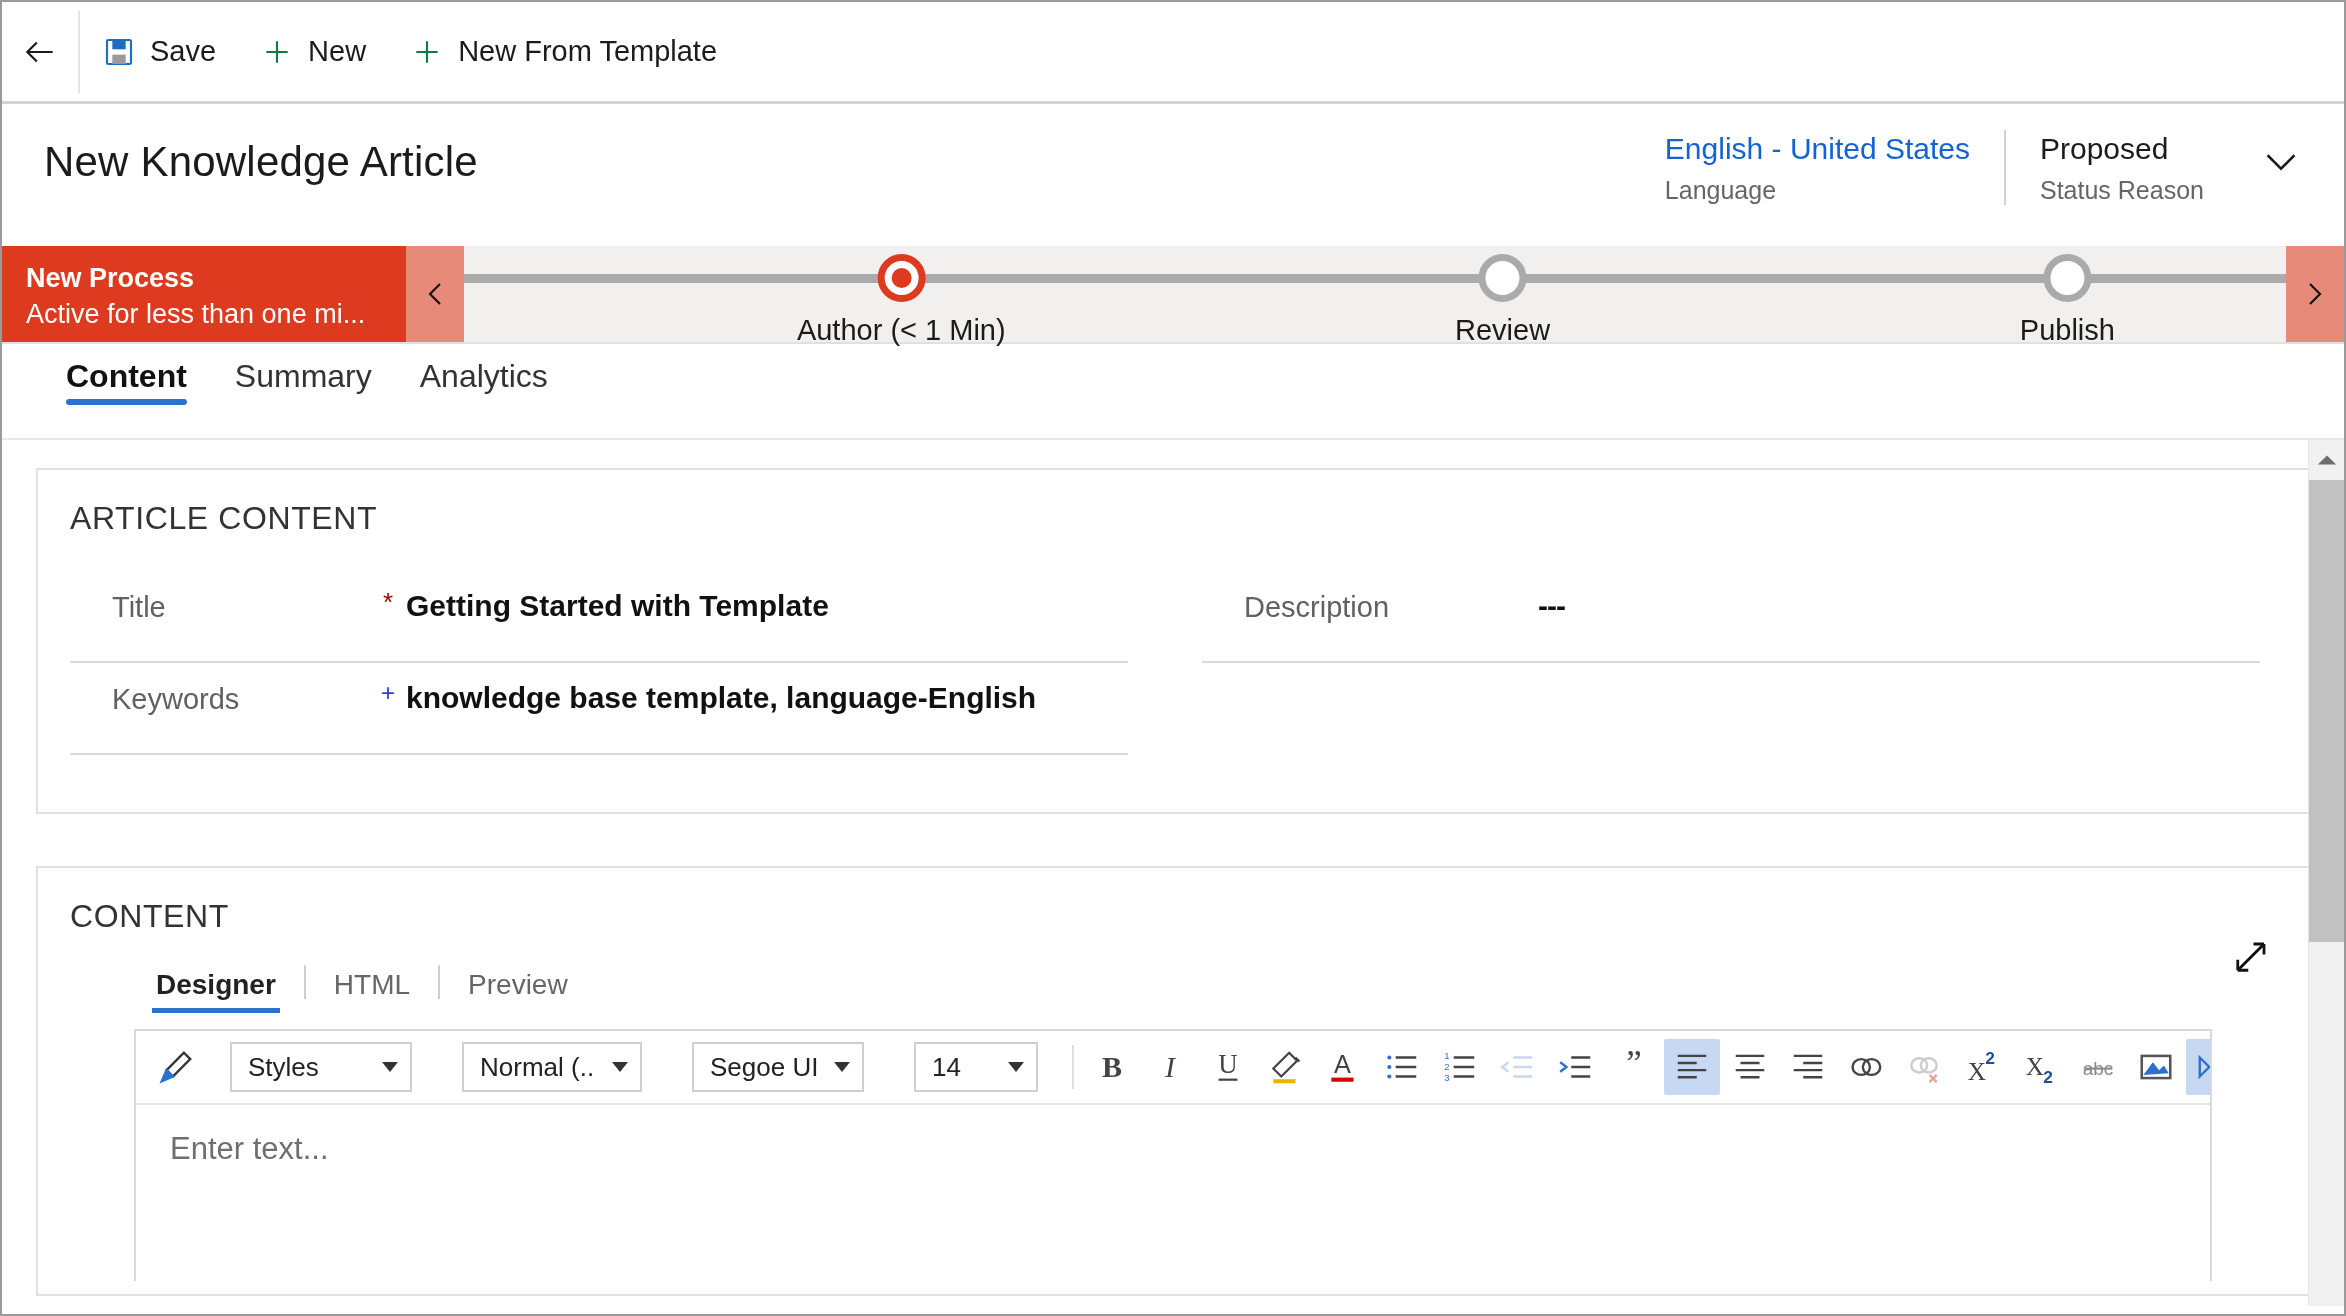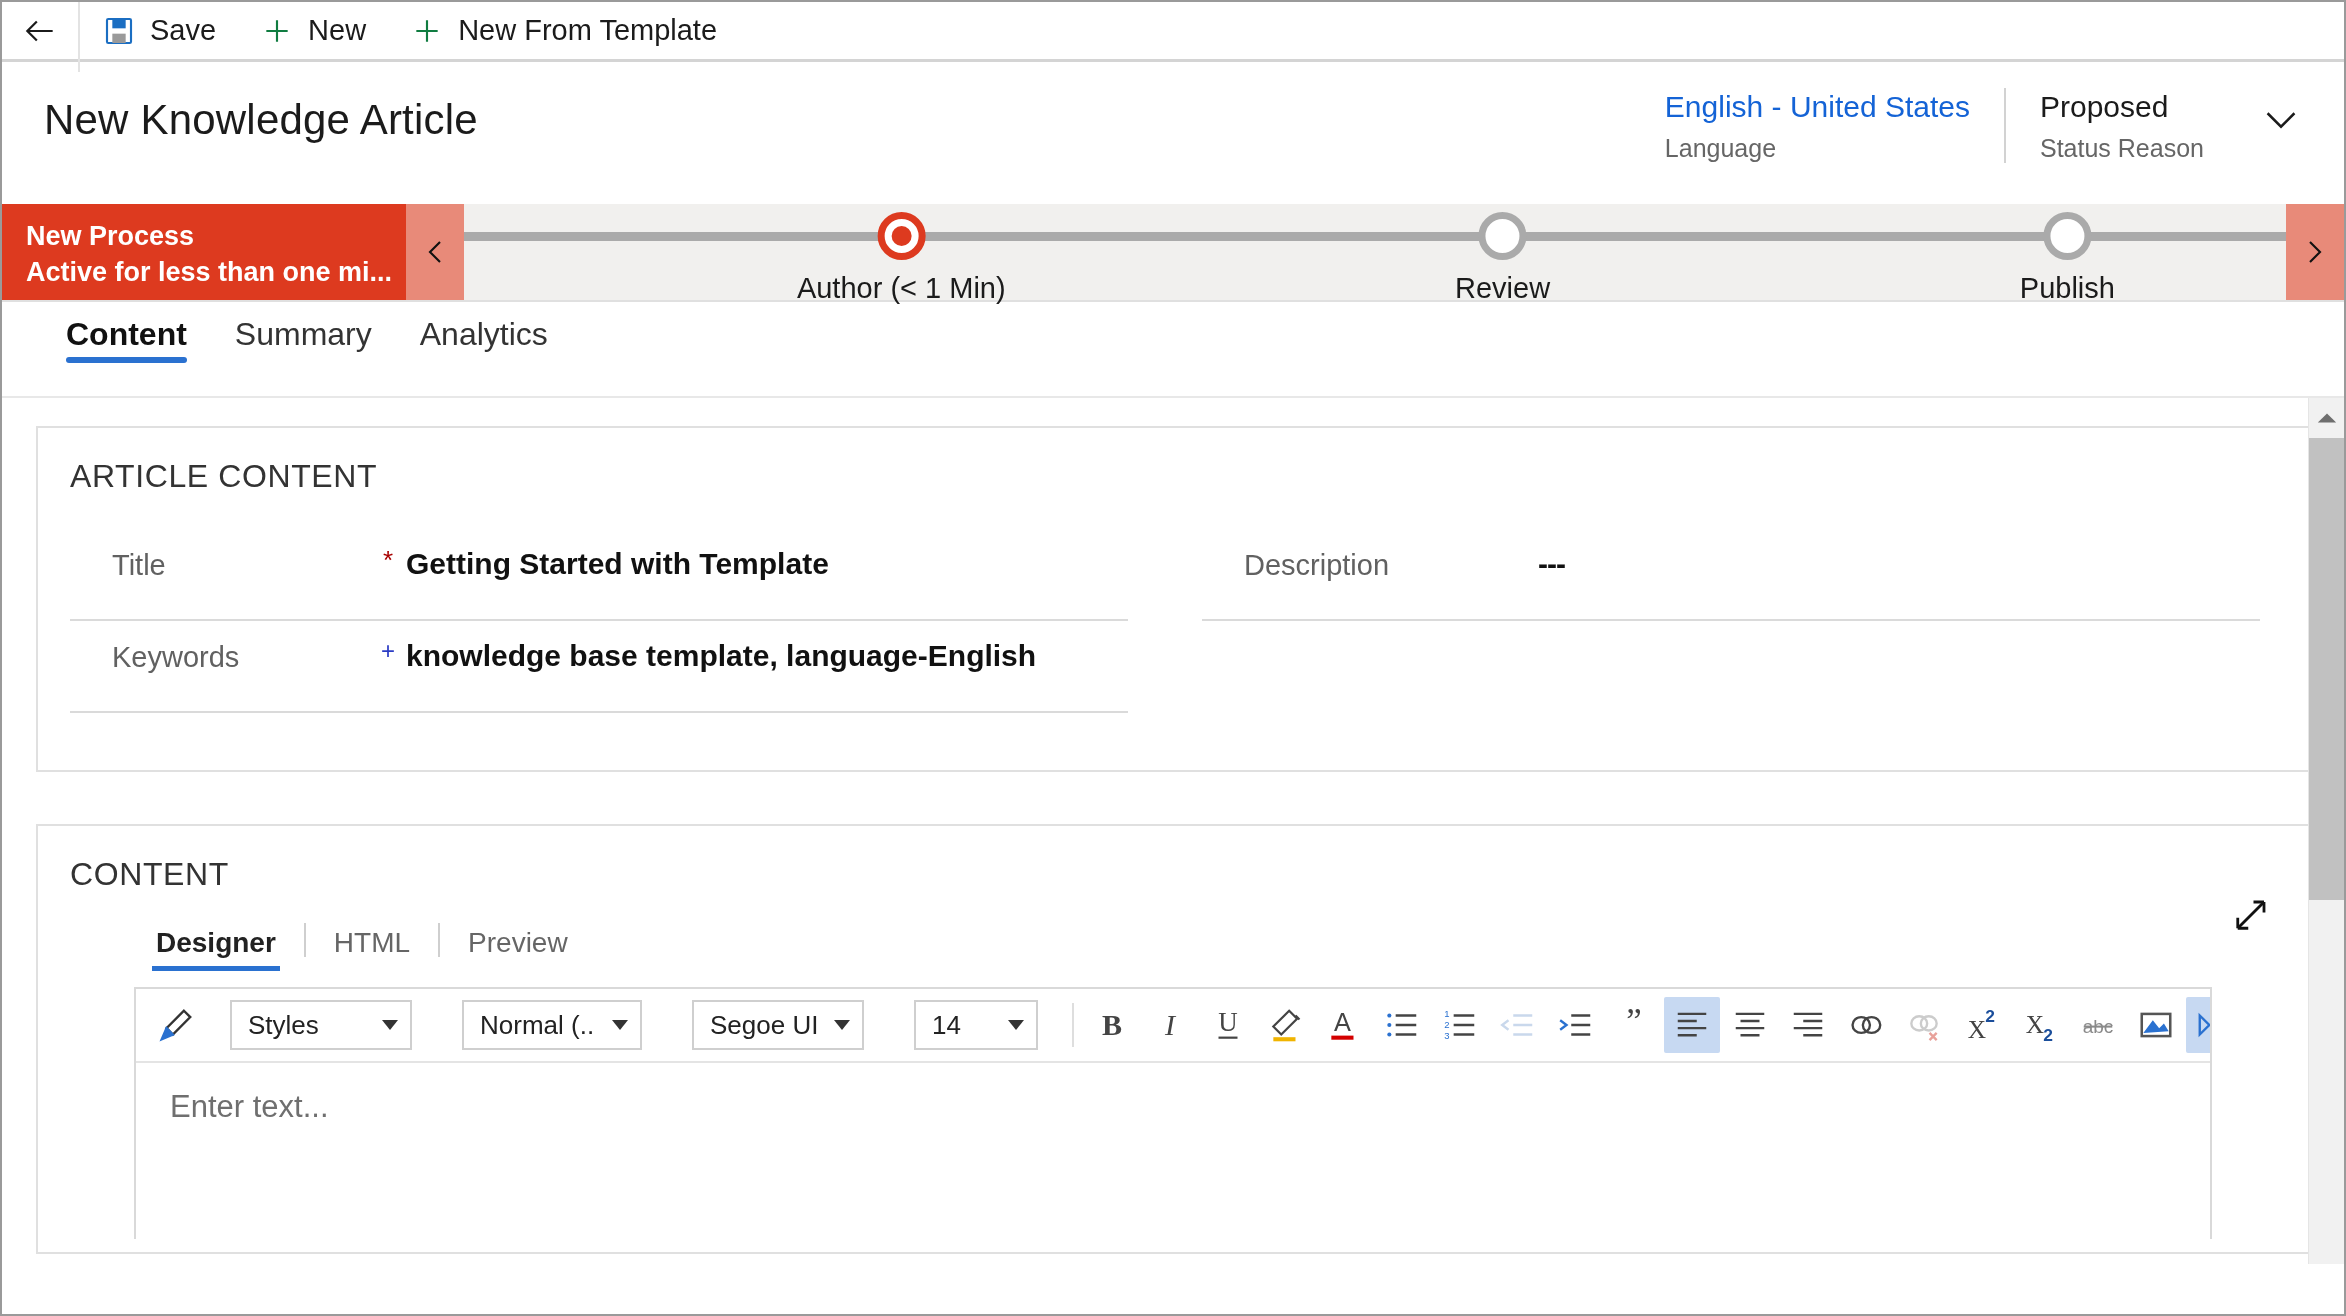--- a/index.html
+++ b/index.html
@@ -12,21 +12,21 @@
   .app {
     position: relative;
     width: 2346px; height: 1316px;
     border: 2px solid #9a9a9a;
     background: #fff;
     overflow: hidden;
   }
 
   
   .cmdbar {
-    height: 60px;
+    height: 102px;
     display: flex; align-items: center;
     border-bottom: 3px solid #d4d4d4;
     background: #fff;
     padding-left: 0;
   }
   .back-btn {
     width: 78px; height: 82px;
     display: flex; align-items: center; justify-content: center;
     border-right: 2px solid #e3e3e3;
     cursor: pointer;
@@ -81,21 +81,21 @@
     display: flex;
     background: #f1f0ee;
     border-bottom: 2px solid #e0e0e0;
   }
   .bpf-stage-box {
     width: 404px; background: #dd3a1f; color: #fff;
     padding: 16px 0 0 24px;
     flex-shrink: 0;
   }
   .bpf-stage-title { font-size: 27px; font-weight: bold; line-height: 1.2; }
-  .bpf-stage-sub { font-size: 27px; font-weight: 700; margin-top: 4px; line-height: 1.2;
+  .bpf-stage-sub { font-size: 27px; font-weight: 400; margin-top: 4px; line-height: 1.2;
                    white-space: nowrap; overflow: hidden; }
   .bpf-arrow {
     width: 58px; background: #e88a79;
     display: flex; align-items: center; justify-content: center;
     cursor: pointer; flex-shrink: 0;
   }
   .bpf-arrow svg { width: 30px; height: 36px; }
   .bpf-track {
     position: relative; flex: 1;
     background: #f1f0ee;

